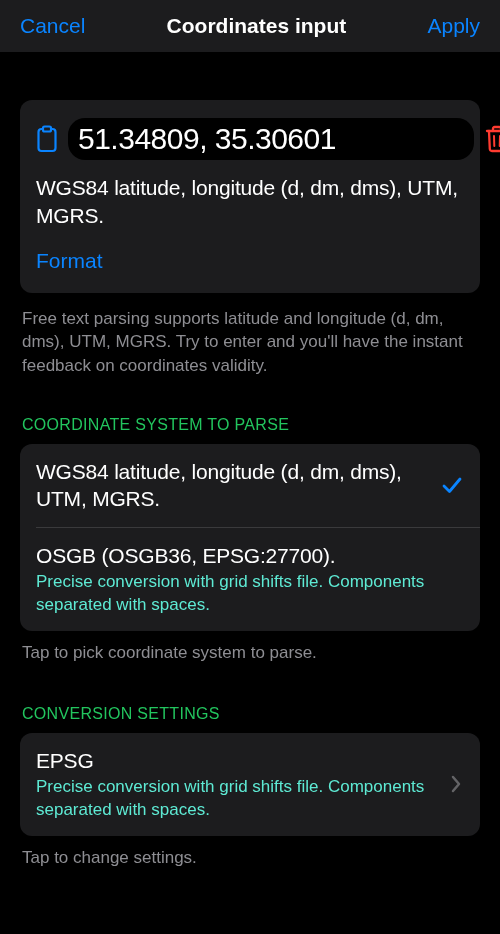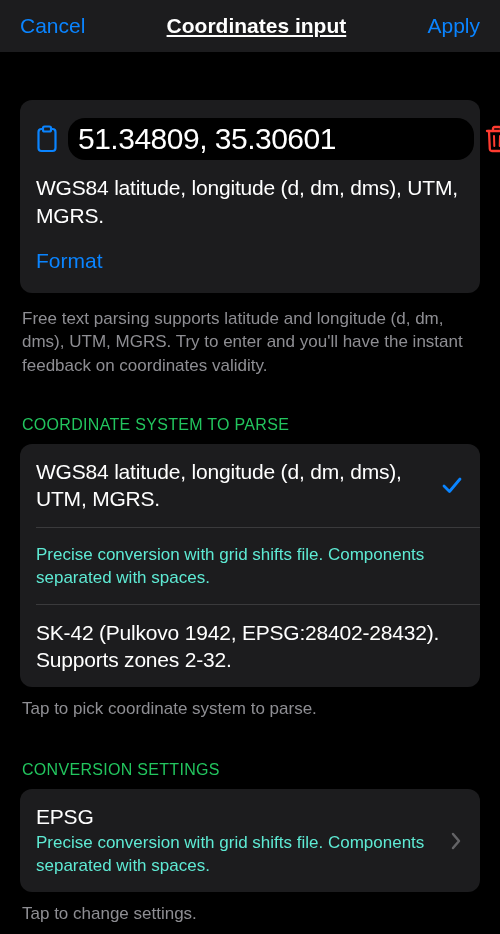--- a/index.html
+++ b/index.html
@@ -26,21 +26,20 @@
     .nav-btn {
       color: #0a84ff;
       font-size: 21px;
       font-weight: 400;
       cursor: pointer;
     }
     .nav-title {
       color: #fff;
       font-size: 21px;
       font-weight: 600;
-      text-decoration: underline;
     }
     .content {
       padding: 0 20px;
     }
     .input-card {
       background: #1c1c1e;
       border-radius: 12px;
       padding: 18px 16px 20px 16px;
       margin-top: 48px;
     }
@@ -210,26 +209,22 @@
         <div class="item-title">WGS84 latitude, longitude (d, dm, dms), UTM, MGRS.</div>
       </div>
       <div class="checkmark">
         <svg width="22" height="22" viewBox="0 0 22 22" fill="none">
           <path d="M3 12 L8.5 17.5 L19 5" stroke="#0a84ff" stroke-width="2.8" stroke-linecap="round" stroke-linejoin="round"></path>
         </svg>
       </div>
     </div>
     <div class="list-item">
       <div class="item-text-wrap">
+        <div class="item-title">OSGB (OSGB36, EPSG:27700).</div>
         <div class="item-subtitle">Precise conversion with grid shifts file. Components separated with spaces.</div>
-      </div>
-    </div>
-    <div class="list-item">
-      <div class="item-text-wrap">
-        <div class="item-title">SK-42 (Pulkovo 1942, EPSG:28402-28432). Supports zones 2-32.</div>
       </div>
     </div>
   </div>
 
   <div class="footer-text">Tap to pick coordinate system to parse.</div>
 
   <div class="section-header section2-header">CONVERSION SETTINGS</div>
 
   <div class="list-card">
     <div class="list-item">

